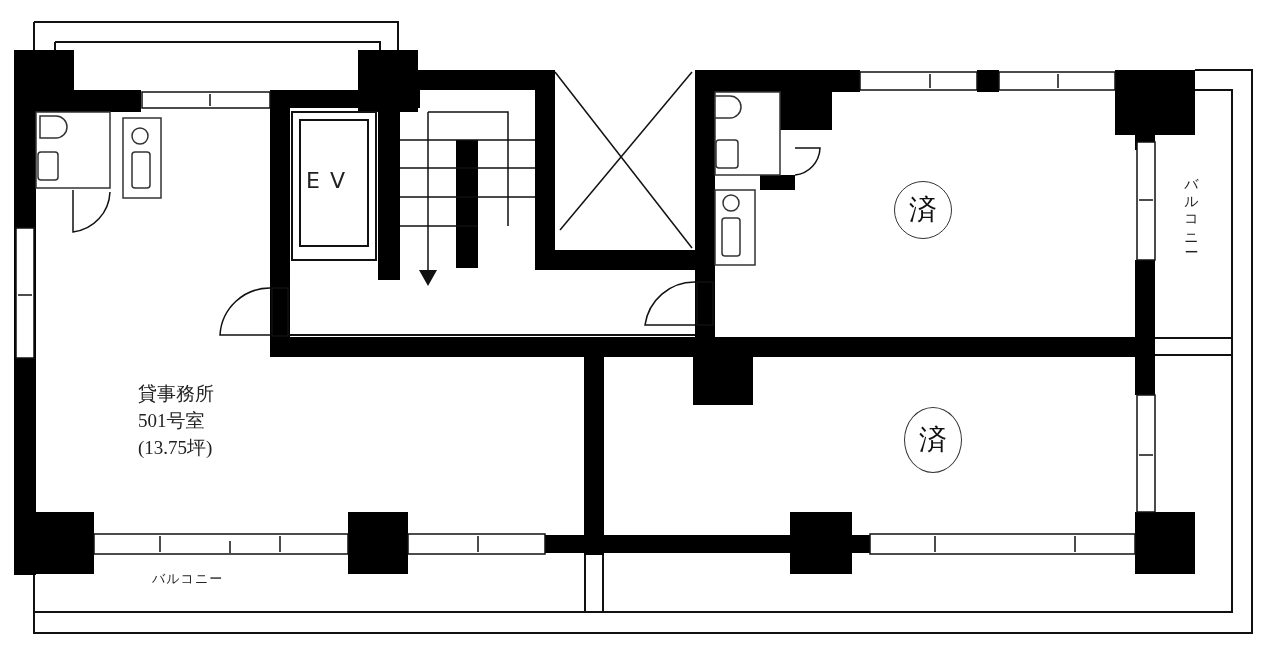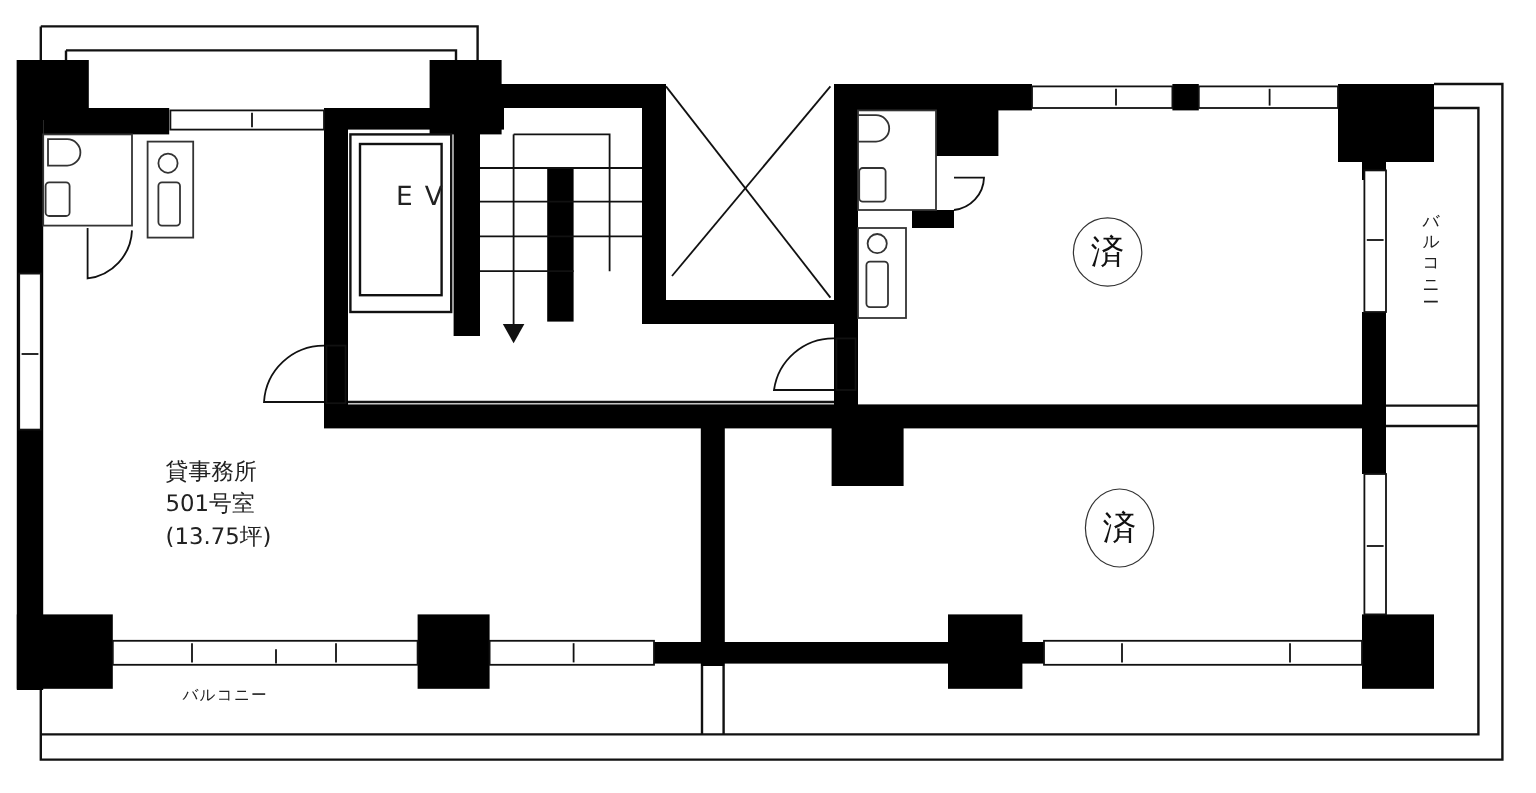--- a/index.html
+++ b/index.html
@@ -1,23 +1,23 @@
 <!DOCTYPE html>
 <html><head>
 <meta charset="utf-8">
 <style>
   html, body { margin:0; padding:0; background:#ffffff; }
   body { width:1280px; height:661px; overflow:hidden; position:relative; font-family:"DejaVu Sans", sans-serif; }
   #plan { position:absolute; left:0; top:0; width:1280px; height:661px; }
   .lbl { position:absolute; color:#222; font-family:"DejaVu Sans", sans-serif; }
   .unit-label { left:138px; top:380px; font-size:19px; line-height:27px; }
-  .unit-label div { white-space:nowrap; }
+  .unit-label div { white-space:nowrap;font-family:Liberation Serif, serif; }
   .balcony-h { left:152px; top:570px; font-size:13px; letter-spacing:1px; }
   .balcony-v { left:1183px; top:168px; font-size:14px; writing-mode:vertical-rl; letter-spacing:3px; }
-  .ev { left:306px; top:152px; font-size:22px; letter-spacing:10px;margin-left:24px; }
+  .ev { left:306px; top:168px; font-size:22px; letter-spacing:10px; }
   .sold { position:absolute; width:58px; height:58px; border:1.5px solid #333; border-radius:50%;
           display:flex; align-items:center; justify-content:center; font-size:28px; color:#111; box-sizing:border-box; }
   .sold-1 { left:894px; top:181px; }
   .sold-2 { left:904px; top:407px; width:58px; height:66px; }
 </style>
 </head>
 <body>
 
 <svg id="plan" viewBox="0 0 1280 661" xmlns="http://www.w3.org/2000/svg">
   <g fill="none" stroke="#111" stroke-width="2">

